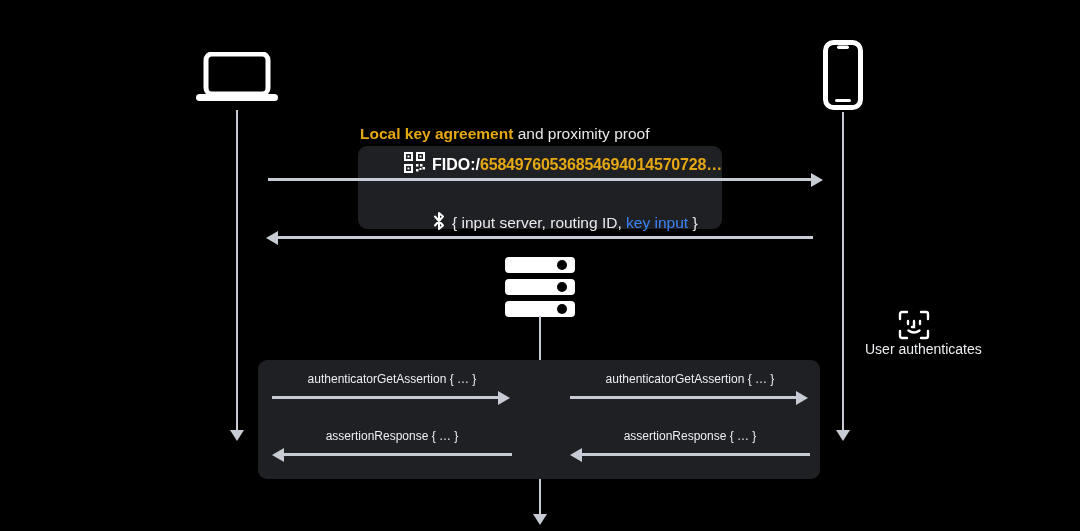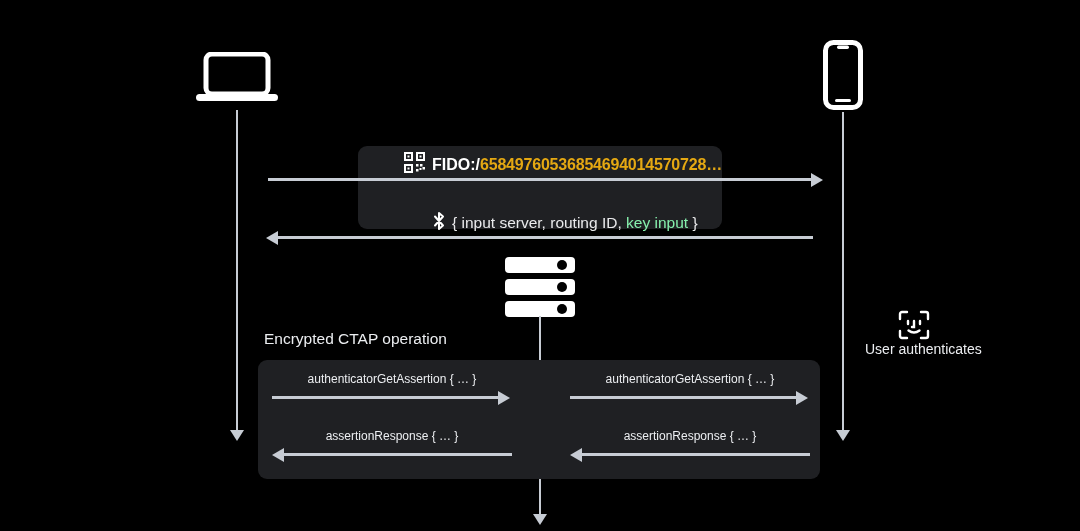--- a/index.html
+++ b/index.html
@@ -35,21 +35,21 @@
   .arrowL{position:absolute;width:0;height:0;border-top:7px solid transparent;
           border-bottom:7px solid transparent;border-right:12px solid #c7ccd4;}
 
   
   .lbl{position:absolute;white-space:nowrap;}
   .t-title{left:360px;top:125px;font-size:15.5px;color:#e8e8ea;}
   .t-title .hl{color:#e5a812;font-weight:bold;}
   .t-fido{left:404px;top:152px;font-size:16px;color:#fff;font-weight:600;}
   .t-fido .code{color:#e5a812;font-weight:bold;letter-spacing:-0.2px;}
   .t-bt{left:432px;top:211px;font-size:15.5px;color:#eaeaec;}
-  .t-bt .hl{color:#86efac;}
+  .t-bt .hl{color:#3b82f6;}
   .t-ctap{left:264px;top:330px;font-size:15.5px;color:#eceef1;}
   .t-user{left:865px;top:341px;font-size:14px;color:#eceef1;}
 
   .msglbl{position:absolute;font-size:12px;color:#eceef1;white-space:nowrap;
           text-align:center;}
 
   .qr{display:inline-block;vertical-align:-3px;margin-right:7px;}
   .bt{display:inline-block;vertical-align:-3px;margin-right:6px;}
 </style>
 </head>
@@ -100,20 +100,23 @@
 
   <div class="lifeline ll-laptop"></div>
   <div class="llhead abs" style="left:230px;top:430px;"></div>
 
   <div class="lifeline ll-phone"></div>
   <div class="llhead abs" style="left:836px;top:430px;"></div>
 
   <div class="lifeline ll-server"></div>
   <div class="llhead abs" style="left:533px;top:514px;"></div>
 
+  <div class="lbl t-title">
+    <span class="hl">Local key agreement</span><span> and proximity proof</span>
+  </div>
 
   <div class="panel panel-top"></div>
 
   <div class="msgline" style="left:268px;top:178px;width:545px;"></div>
   <div class="arrowR" style="left:811px;top:172.5px;"></div>
 
   <div class="lbl t-fido">
     <span class="qr">
       <svg width="21" height="21" viewBox="0 0 21 21">
         <g fill="#ffffff">
@@ -137,21 +140,20 @@
   <div class="arrowL" style="left:266px;top:230.5px;"></div>
 
   <div class="lbl t-bt">
     <span class="bt">
       <svg width="14" height="20" viewBox="0 0 14 20">
         <path d="M3 5.5 L11 14.5 L7 18 V2 L11 5.5 L3 14.5" fill="none" stroke="#ffffff" stroke-width="2" stroke-linejoin="round" stroke-linecap="round"></path>
       </svg>
     </span><span>{ input server, routing ID, </span><span class="hl">key input</span><span> }</span>
   </div>
 
-  <div class="lbl t-ctap">Encrypted CTAP operation</div>
 
   <div class="panel panel-ctap"></div>
 
   <div class="msglbl" style="left:272px;top:372px;width:240px;">authenticatorGetAssertion { … }</div>
   <div class="msgline" style="left:272px;top:396px;width:228px;"></div>
   <div class="arrowR" style="left:498px;top:390.5px;"></div>
 
   <div class="msglbl" style="left:570px;top:372px;width:240px;">authenticatorGetAssertion { … }</div>
   <div class="msgline" style="left:570px;top:396px;width:228px;"></div>
   <div class="arrowR" style="left:796px;top:390.5px;"></div>

